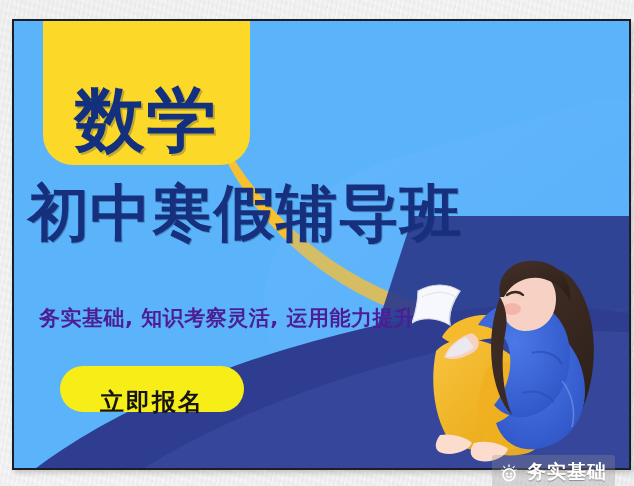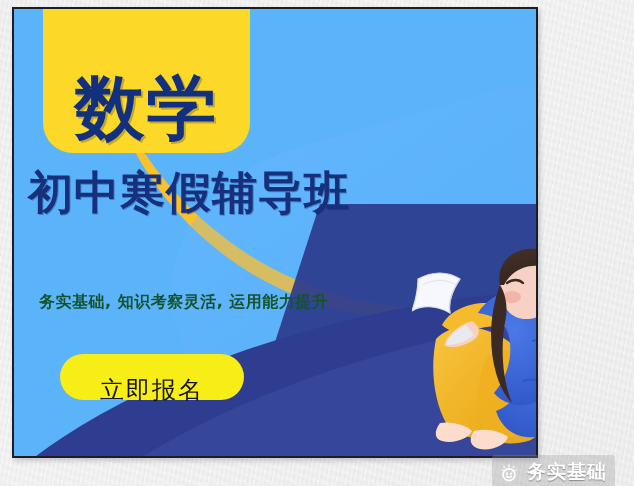--- a/index.html
+++ b/index.html
@@ -19,22 +19,22 @@
     background:
       repeating-linear-gradient(100deg, rgba(255,255,255,0.55) 0px, rgba(235,235,235,0.45) 3px, rgba(248,248,248,0.5) 6px, rgba(228,228,228,0.4) 9px),
       repeating-linear-gradient(18deg, rgba(240,240,240,0.5) 0px, rgba(222,222,222,0.35) 4px, rgba(250,250,250,0.5) 8px),
       linear-gradient(135deg, #e9e9e9 0%, #f2f2f2 45%, #e4e4e4 100%);
   }
 
   
   #poster-frame {
     position: absolute;
     left: 12px;
-    top: 7px;
-    width: 526px;
+    top: 19px;
+    width: 619px;
     height: 451px;
     border: 2px solid #1d1d26;
     box-sizing: border-box;
     overflow: hidden;
     background: #5bb4fa;
     box-shadow: 2px 3px 5px rgba(0,0,0,0.18);
   }
 
   
   .poster-bg {
@@ -134,38 +134,38 @@
     text-shadow: 2px 2px 0 rgba(10,25,70,0.25);
     font-family: "DejaVu Sans", "Liberation Sans", sans-serif;
   }
 
   
   #headline {
     position: absolute;
     left: 14px;
     top: 160px;
     width: 590px;
-    font-size: 45px;
+    font-size: 61px;
     font-weight: 700;
     color: #16307e;
     letter-spacing: 1px;
     line-height: 1.05;
     white-space: nowrap;
     font-family: "DejaVu Sans", "Liberation Sans", sans-serif;
     text-shadow: 1px 1px 0 rgba(8,22,64,0.3);
   }
 
   
   #subtitle {
     position: absolute;
     left: 25px;
     top: 283px;
-    font-size: 16px;
-    font-weight: 700;
-    color: #14532d;
+    font-size: 21px;
+    font-weight: 700;
+    color: #4c1d95;
     letter-spacing: 0.5px;
     white-space: nowrap;
     font-family: "DejaVu Sans", "Liberation Sans", sans-serif;
   }
 
   
   #cta-button {
     position: absolute;
     left: 46px;
     top: 345px;
@@ -175,21 +175,21 @@
     border-radius: 23px;
     display: flex;
     align-items: center;
     justify-content: center;
     cursor: pointer;
     border: none;
     padding: 0;
   }
   #cta-button .cta-text {
     font-size: 24px;
-    font-weight: 400;
+    font-weight: 700;
     color: #141414;
     letter-spacing: 2px;
     font-family: "DejaVu Sans", "Liberation Sans", sans-serif;
     margin-top: 25px;
   }
 
   
   #illustration {
     position: absolute;
     left: 398px;

